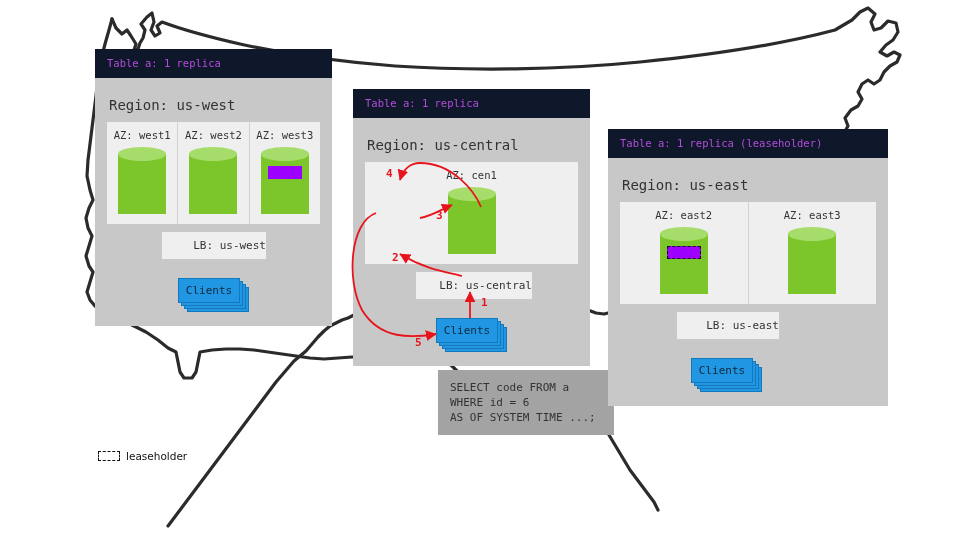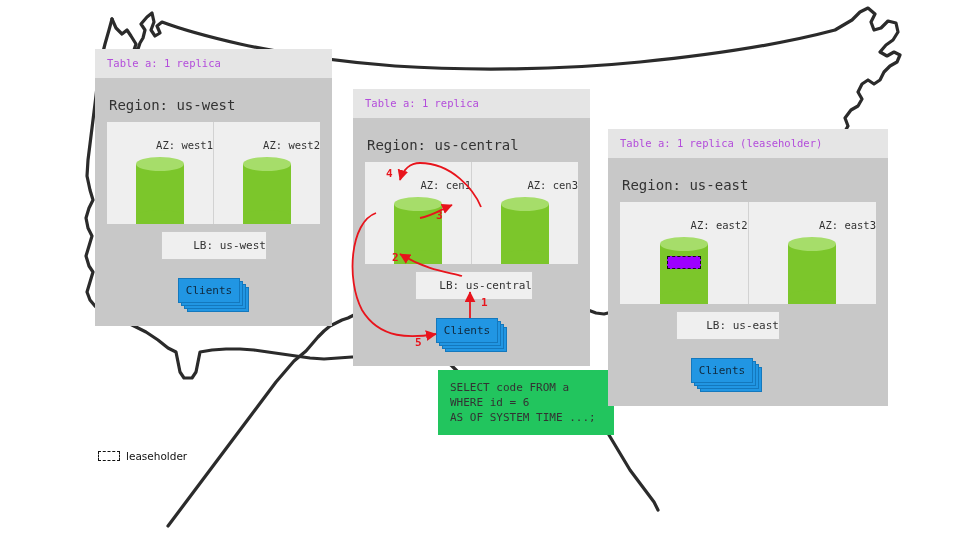--- a/index.html
+++ b/index.html
@@ -16,21 +16,21 @@
   #map{position:absolute;left:0;top:0;width:960px;height:540px;z-index:1;}
 
   
   .region{
     position:absolute;
     z-index:3;
     background:#c8c8c8;
     box-sizing:border-box;
   }
   .region-header{
-    background:#e5e5e5;
+    background:#0f172a;
     color:#b34ddb;
     font-size:10.5px;
     line-height:1;
     padding:9px 12px 9px 12px;
     letter-spacing:0px;
     white-space:nowrap;
   }
   .region-title{
     color:#333333;
     font-size:14px;
@@ -40,22 +40,22 @@
   .az-row{
     display:flex;
     background:#efefef;
     margin:0 12px;
     box-sizing:border-box;
   }
   .az{
     flex:1 1 0;
     box-sizing:border-box;
     border-right:1px solid #d2d2d2;
-    padding:17px 0 10px 0;
-    text-align:right;
+    padding:7px 0 10px 0;
+    text-align:center;
   }
   .az:last-child{border-right:none;}
   .az-label{
     font-size:10.5px;
     color:#333333;
     white-space:nowrap;
     display:block;
     margin-bottom:6px;
   }
 
@@ -134,21 +134,21 @@
     position:absolute;left:0;top:0;
     width:62px;height:25px;
     display:flex;align-items:center;justify-content:center;
     font-size:11px;color:#10293d;
     z-index:2;
   }
 
   
   .sql{
     position:absolute;
-    background:#22c55e;
+    background:#a3a3a3;
     font-size:11px;
     line-height:15px;
     color:#333333;
     padding:10px 12px;
     white-space:pre;
     z-index:3;
   }
 
   
   .legend{
@@ -253,20 +253,29 @@
         </div>
       </div>
       <div class="az">
         <span class="az-label">AZ: west2</span>
         <div class="cyl">
           <div class="cyl-body"></div>
           <div class="cyl-bot"></div>
           <div class="cyl-top"></div>
         </div>
       </div>
+      <div class="az">
+        <span class="az-label">AZ: west3</span>
+        <div class="cyl">
+          <div class="cyl-body"></div>
+          <div class="cyl-bot"></div>
+          <div class="cyl-top"></div>
+          <div class="lease"></div>
+        </div>
+      </div>
     </div>
     <div class="lb" style="left:66px;top:182px;width:106px;">LB: us-west</div>
     <div class="clients" style="left:83px;top:229px;">
       <div class="sheet s3"></div>
       <div class="sheet s2"></div>
       <div class="sheet s1"></div>
       <div class="sheet s0"></div>
       <div class="lbl">Clients</div>
     </div>
   </div>
@@ -276,28 +285,20 @@
     <div class="region-title">Region: us-central</div>
     <div class="az-row" style="height:102px;">
       <div class="az">
         <span class="az-label">AZ: cen1</span>
         <div class="cyl">
           <div class="cyl-body"></div>
           <div class="cyl-bot"></div>
           <div class="cyl-top"></div>
         </div>
       </div>
-      <div class="az">
-        <span class="az-label">AZ: cen3</span>
-        <div class="cyl">
-          <div class="cyl-body"></div>
-          <div class="cyl-bot"></div>
-          <div class="cyl-top"></div>
-        </div>
-      </div>
     </div>
     <div class="lb" style="left:62px;top:182px;width:118px;">LB: us-central</div>
     <div class="clients" style="left:83px;top:229px;">
       <div class="sheet s3"></div>
       <div class="sheet s2"></div>
       <div class="sheet s1"></div>
       <div class="sheet s0"></div>
       <div class="lbl">Clients</div>
     </div>
   </div>

